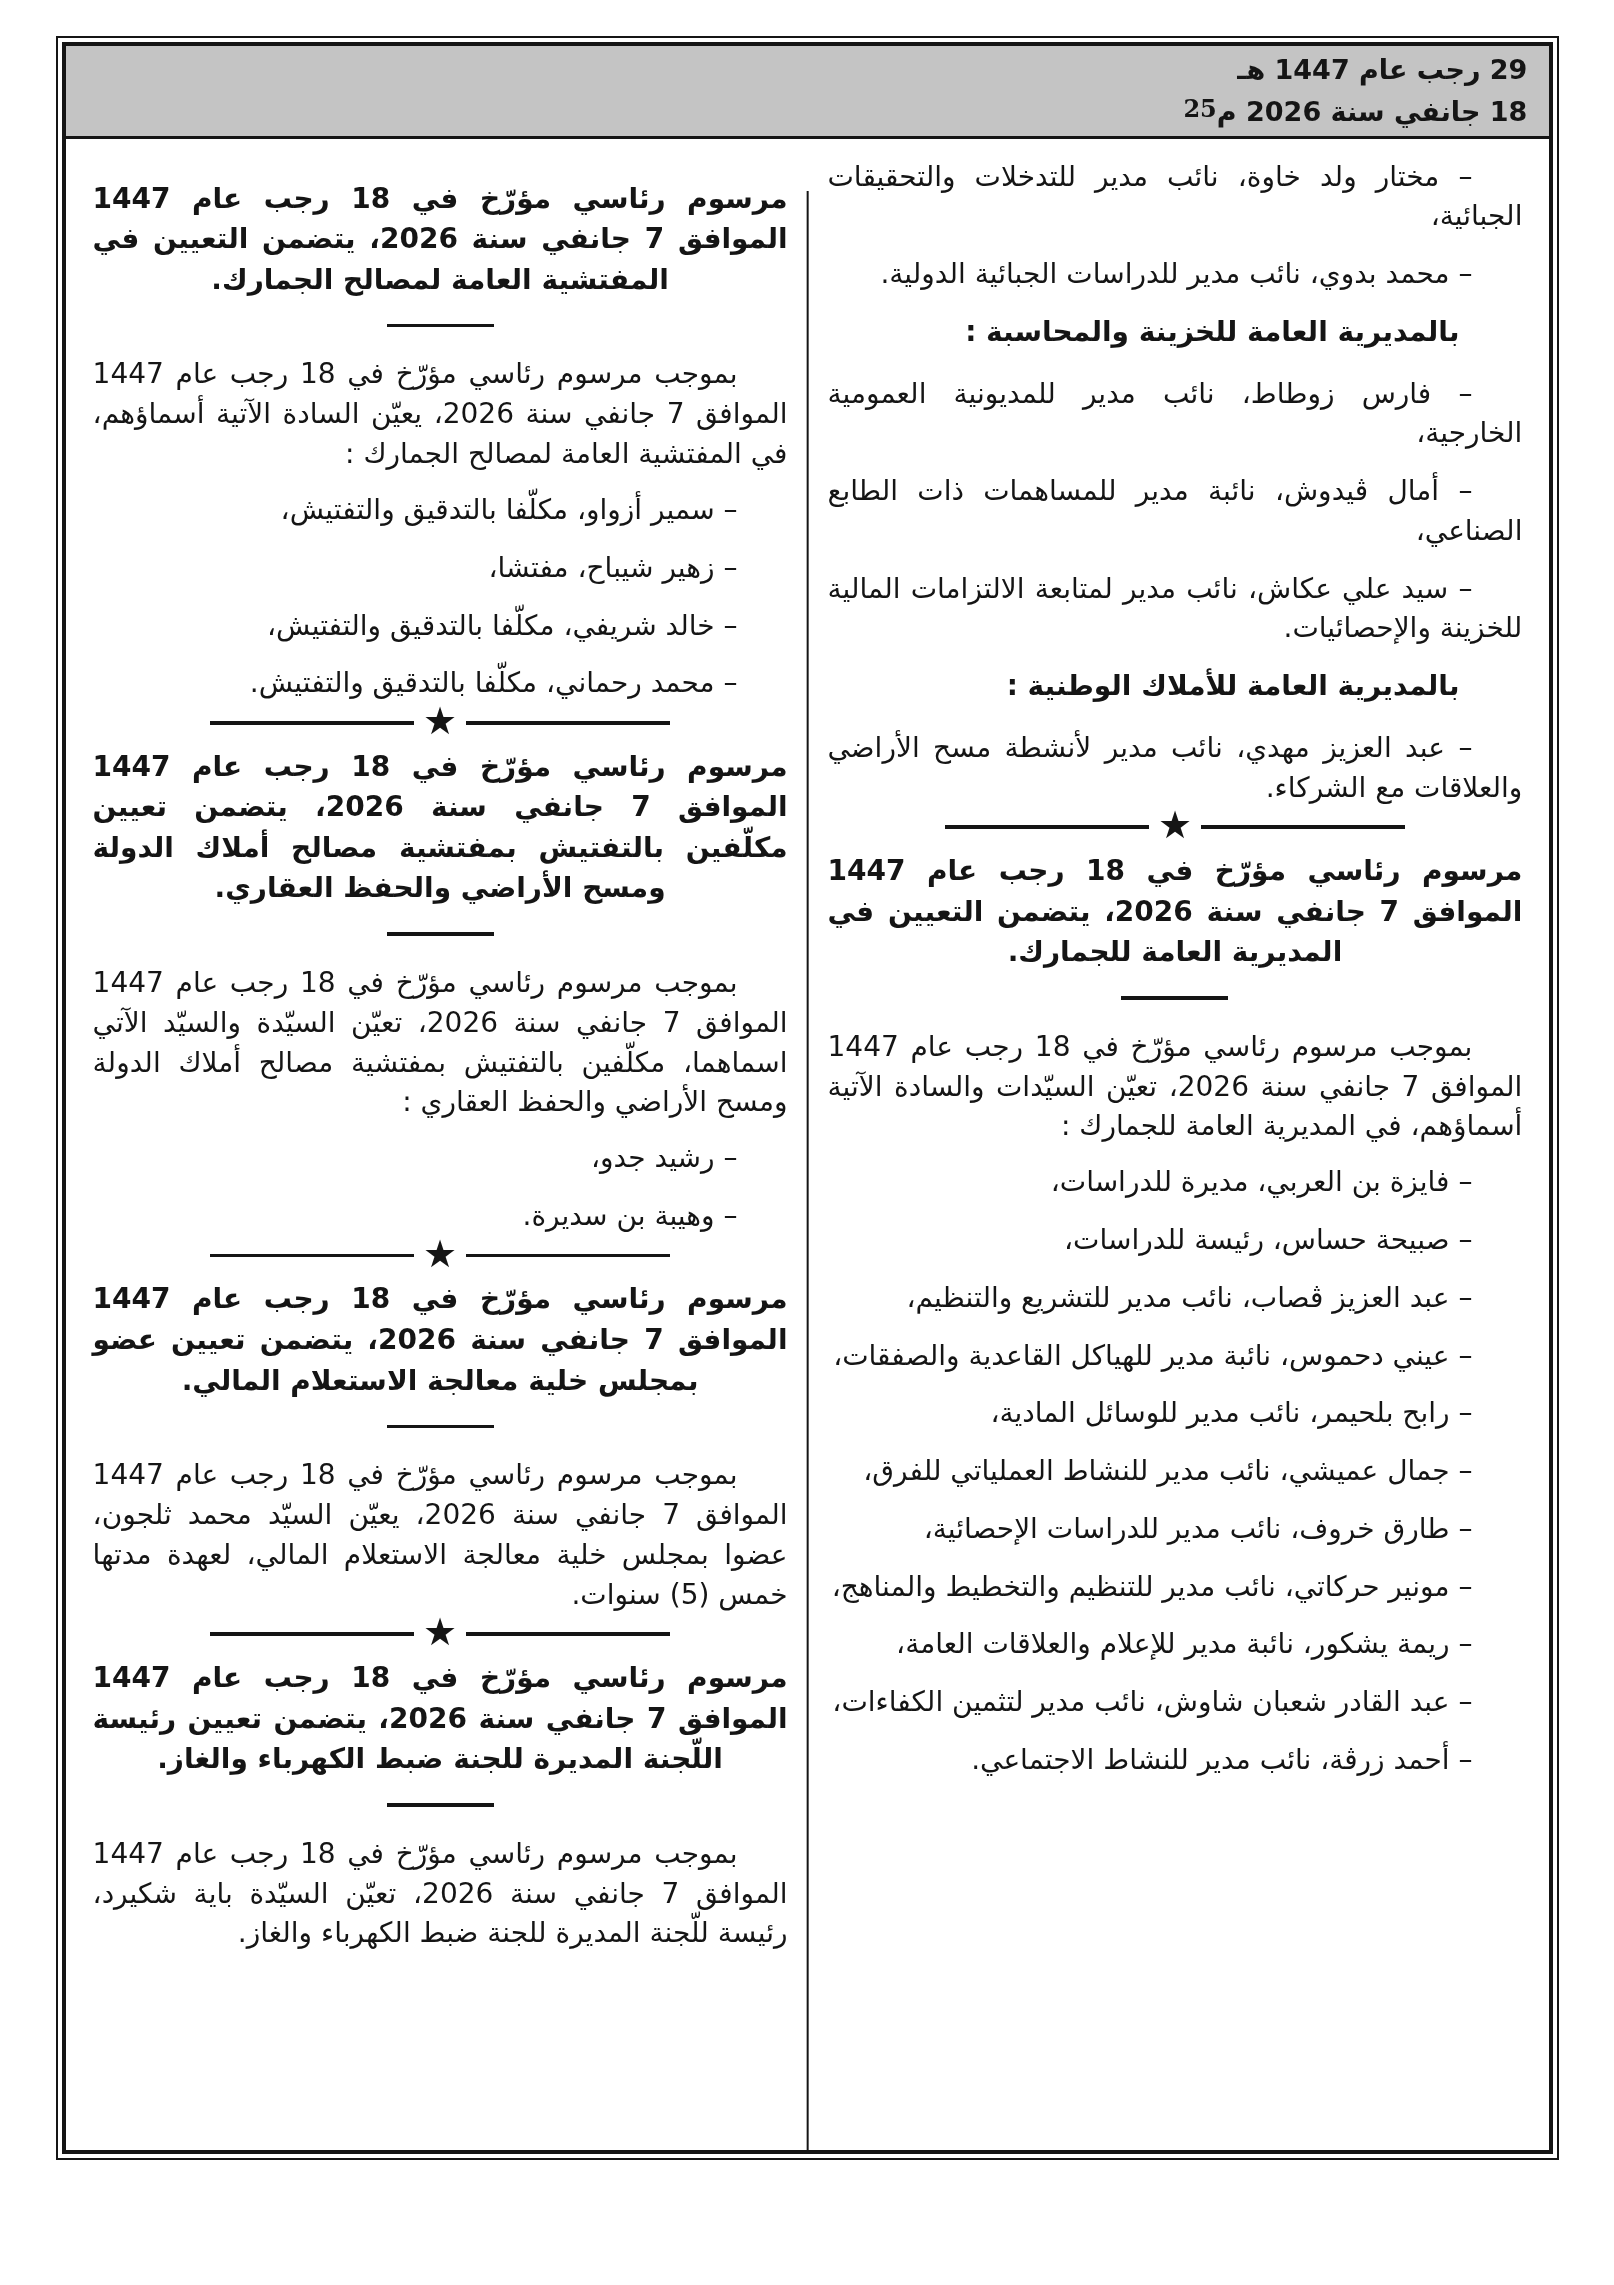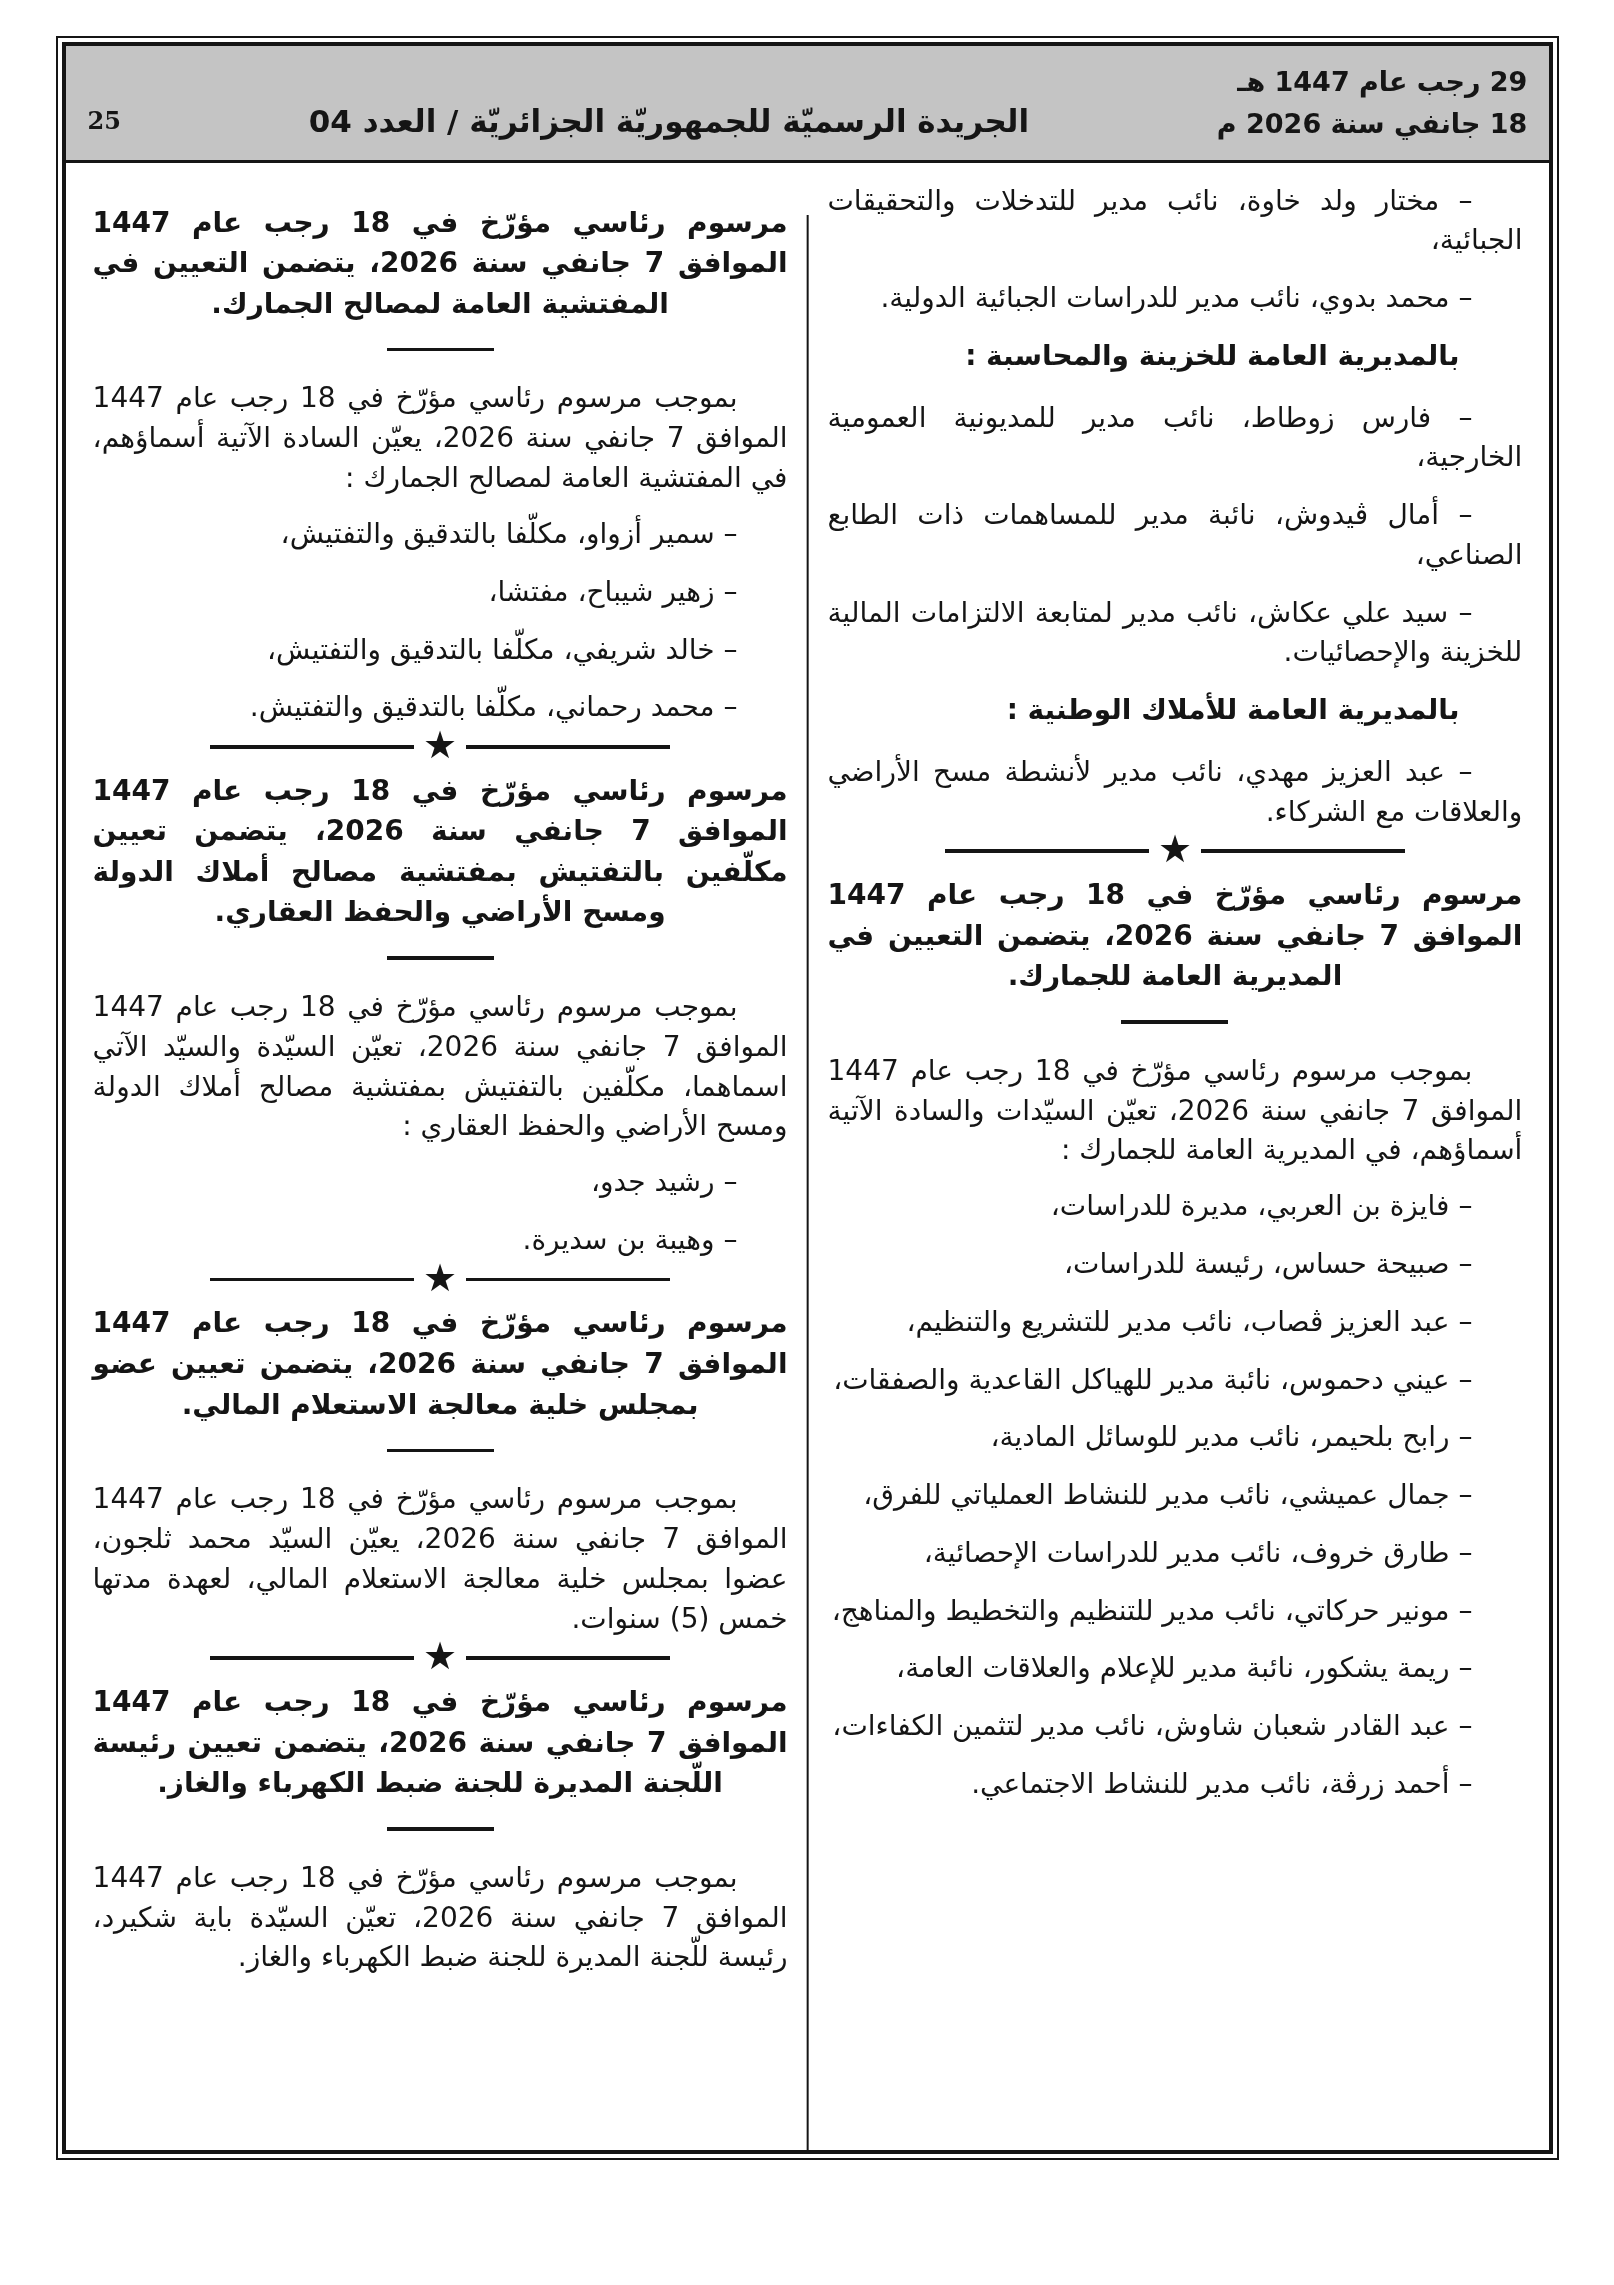--- a/index.html
+++ b/index.html
@@ -3,21 +3,21 @@
 <meta charset="utf-8">
 <style>
   html,body{margin:0;padding:0;background:#ffffff;}
   body{width:1615px;height:2285px;position:relative;overflow:hidden;
        font-family:"DejaVu Sans",sans-serif;color:#151515;}
   .frame-outer{position:absolute;left:56px;top:36px;width:1503px;height:2124px;
        box-sizing:border-box;border:2.7px solid #151515;padding:3.6px;background:#fff;}
   .frame-inner{box-sizing:border-box;border:4.5px solid #151515;width:100%;height:100%;
        display:flex;flex-direction:column;overflow:hidden;}
   .masthead{background:#c4c4c4;border-bottom:3.6px solid #151515;height:90px;
-       flex:0 0 auto;display:flex;align-items:stretch;padding:12px 22px;font-weight:bold;}
+       flex:0 0 auto;display:flex;align-items:stretch;padding:0 22px;font-weight:bold;}
   .mast-dates{display:flex;flex-direction:column;justify-content:center;
        font-size:27px;line-height:1.55;text-align:right;white-space:nowrap;}
   .mast-title{flex:1;display:flex;align-items:flex-end;justify-content:center;
        font-size:31px;padding-bottom:9px;white-space:nowrap;}
   .mast-page{display:flex;align-items:flex-end;padding-bottom:12.7px;font-size:24px;
        font-family:"DejaVu Serif",serif;}
   .page-body{flex:1;position:relative;display:flex;gap:40px;
        padding:18px 27px 0 27px;overflow:hidden;}
   .col-divider{position:absolute;left:50%;transform:translateX(-50%);
        top:52px;bottom:0;width:2.7px;background:#151515;}
@@ -37,21 +37,20 @@
 <body>
 
 <div class="frame-outer">
   <div class="frame-inner">
 
     <div class="masthead">
       <div class="mast-dates">
         <div>29 رجب عام 1447 هـ</div>
         <div>18 جانفي سنة 2026 م</div>
       </div>
-      <div class="mast-title">الجريدة الرسميّة للجمهوريّة الجزائريّة / العدد 04</div>
       <div class="mast-page">25</div>
     </div>
 
     <div class="page-body">
       <div class="col-divider"></div>
       <div class="col" id="col-right">
           <div class="item">– مختار ولد خاوة، نائب مدير للتدخلات والتحقيقات الجبائية،</div>
           <div class="item">– محمد بدوي، نائب مدير للدراسات الجبائية الدولية.</div>
           <div class="subheading">بالمديرية العامة للخزينة والمحاسبة :</div>
           <div class="item">– فارس زوطاط، نائب مدير للمديونية العمومية الخارجية،</div>

